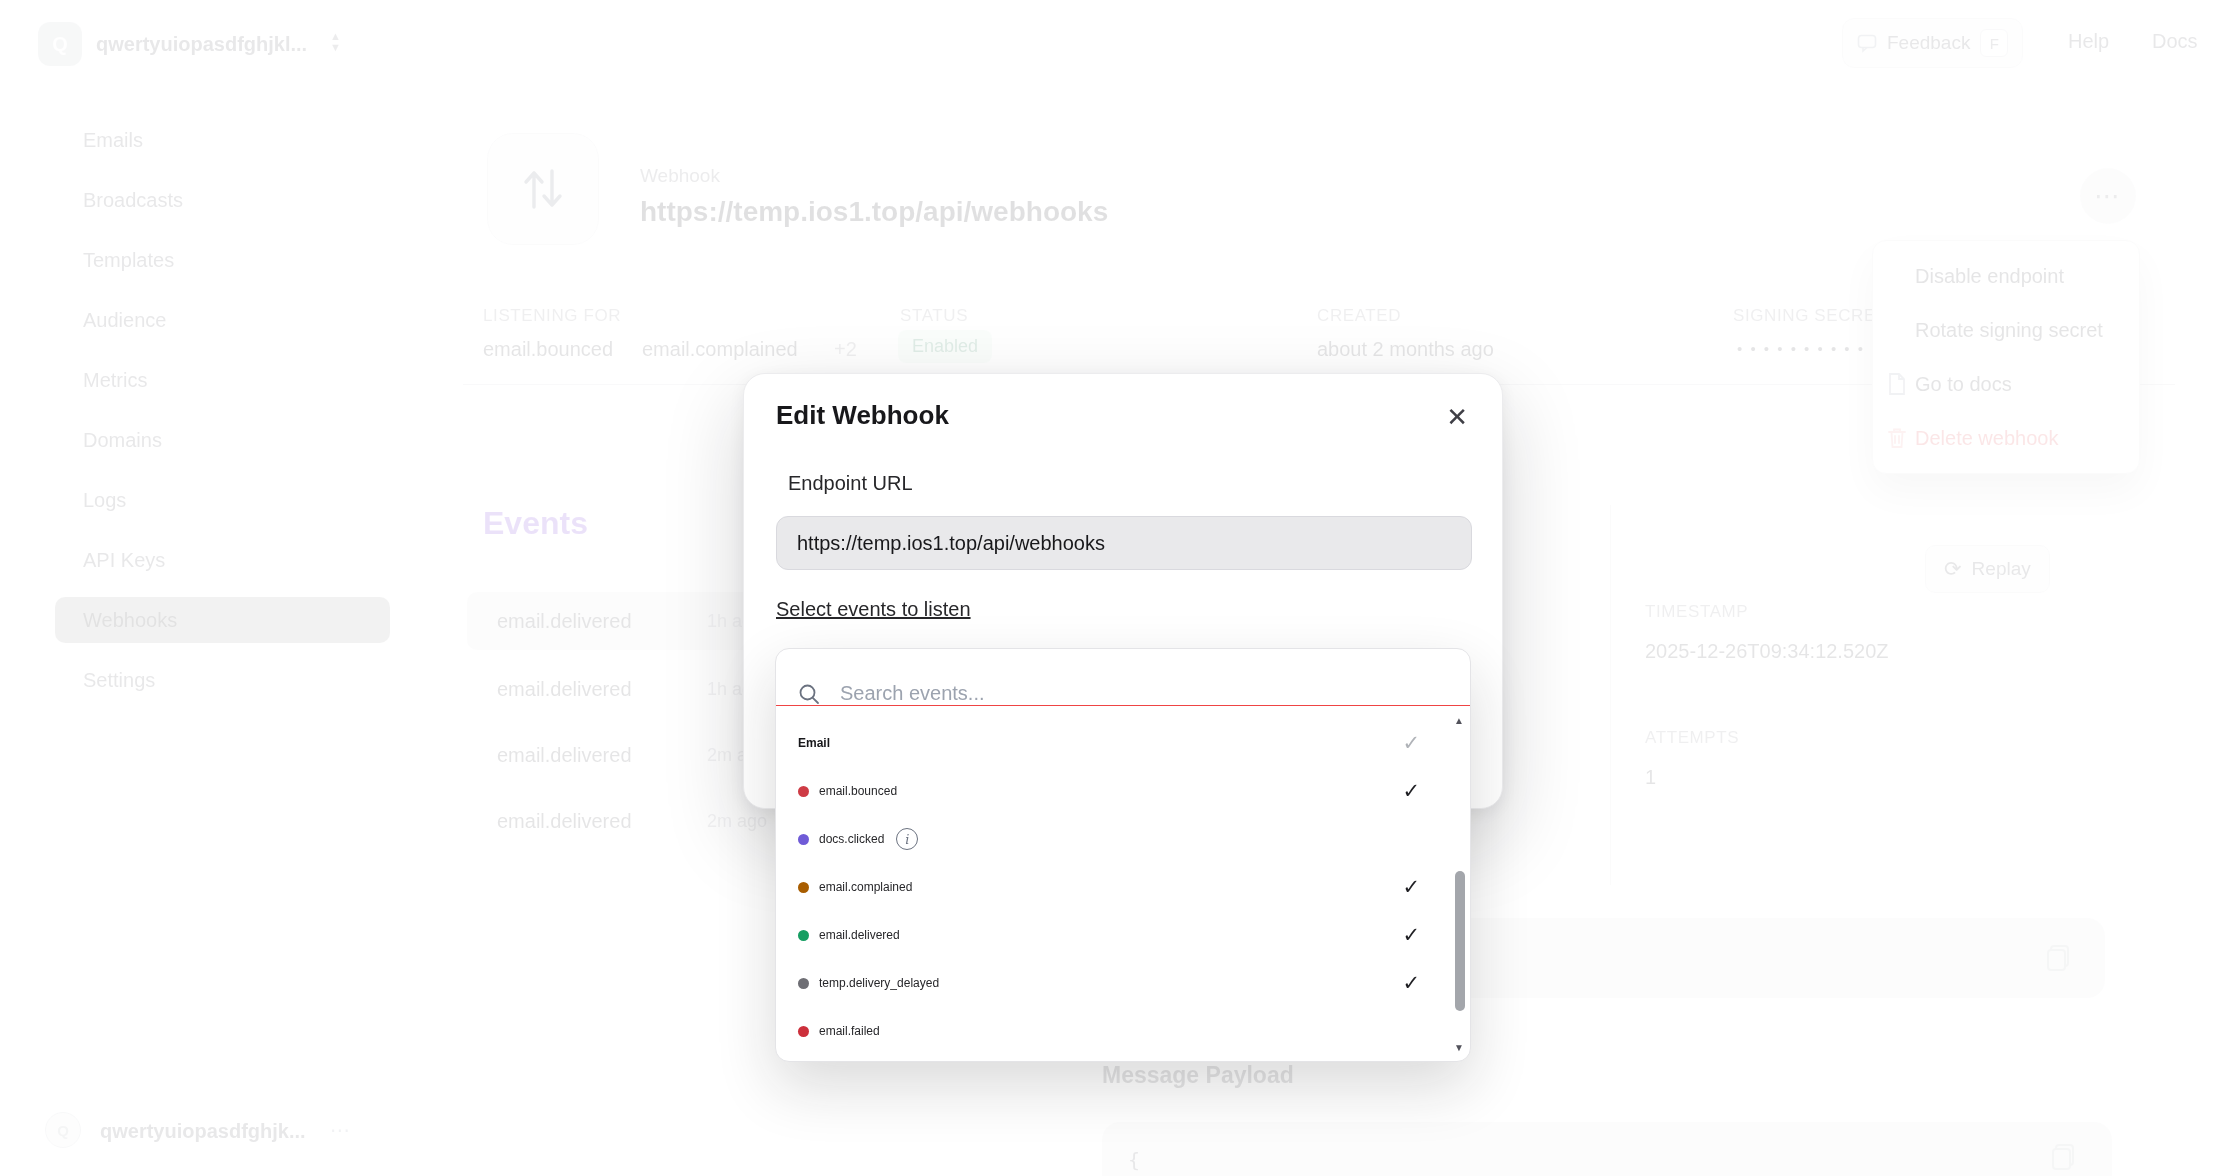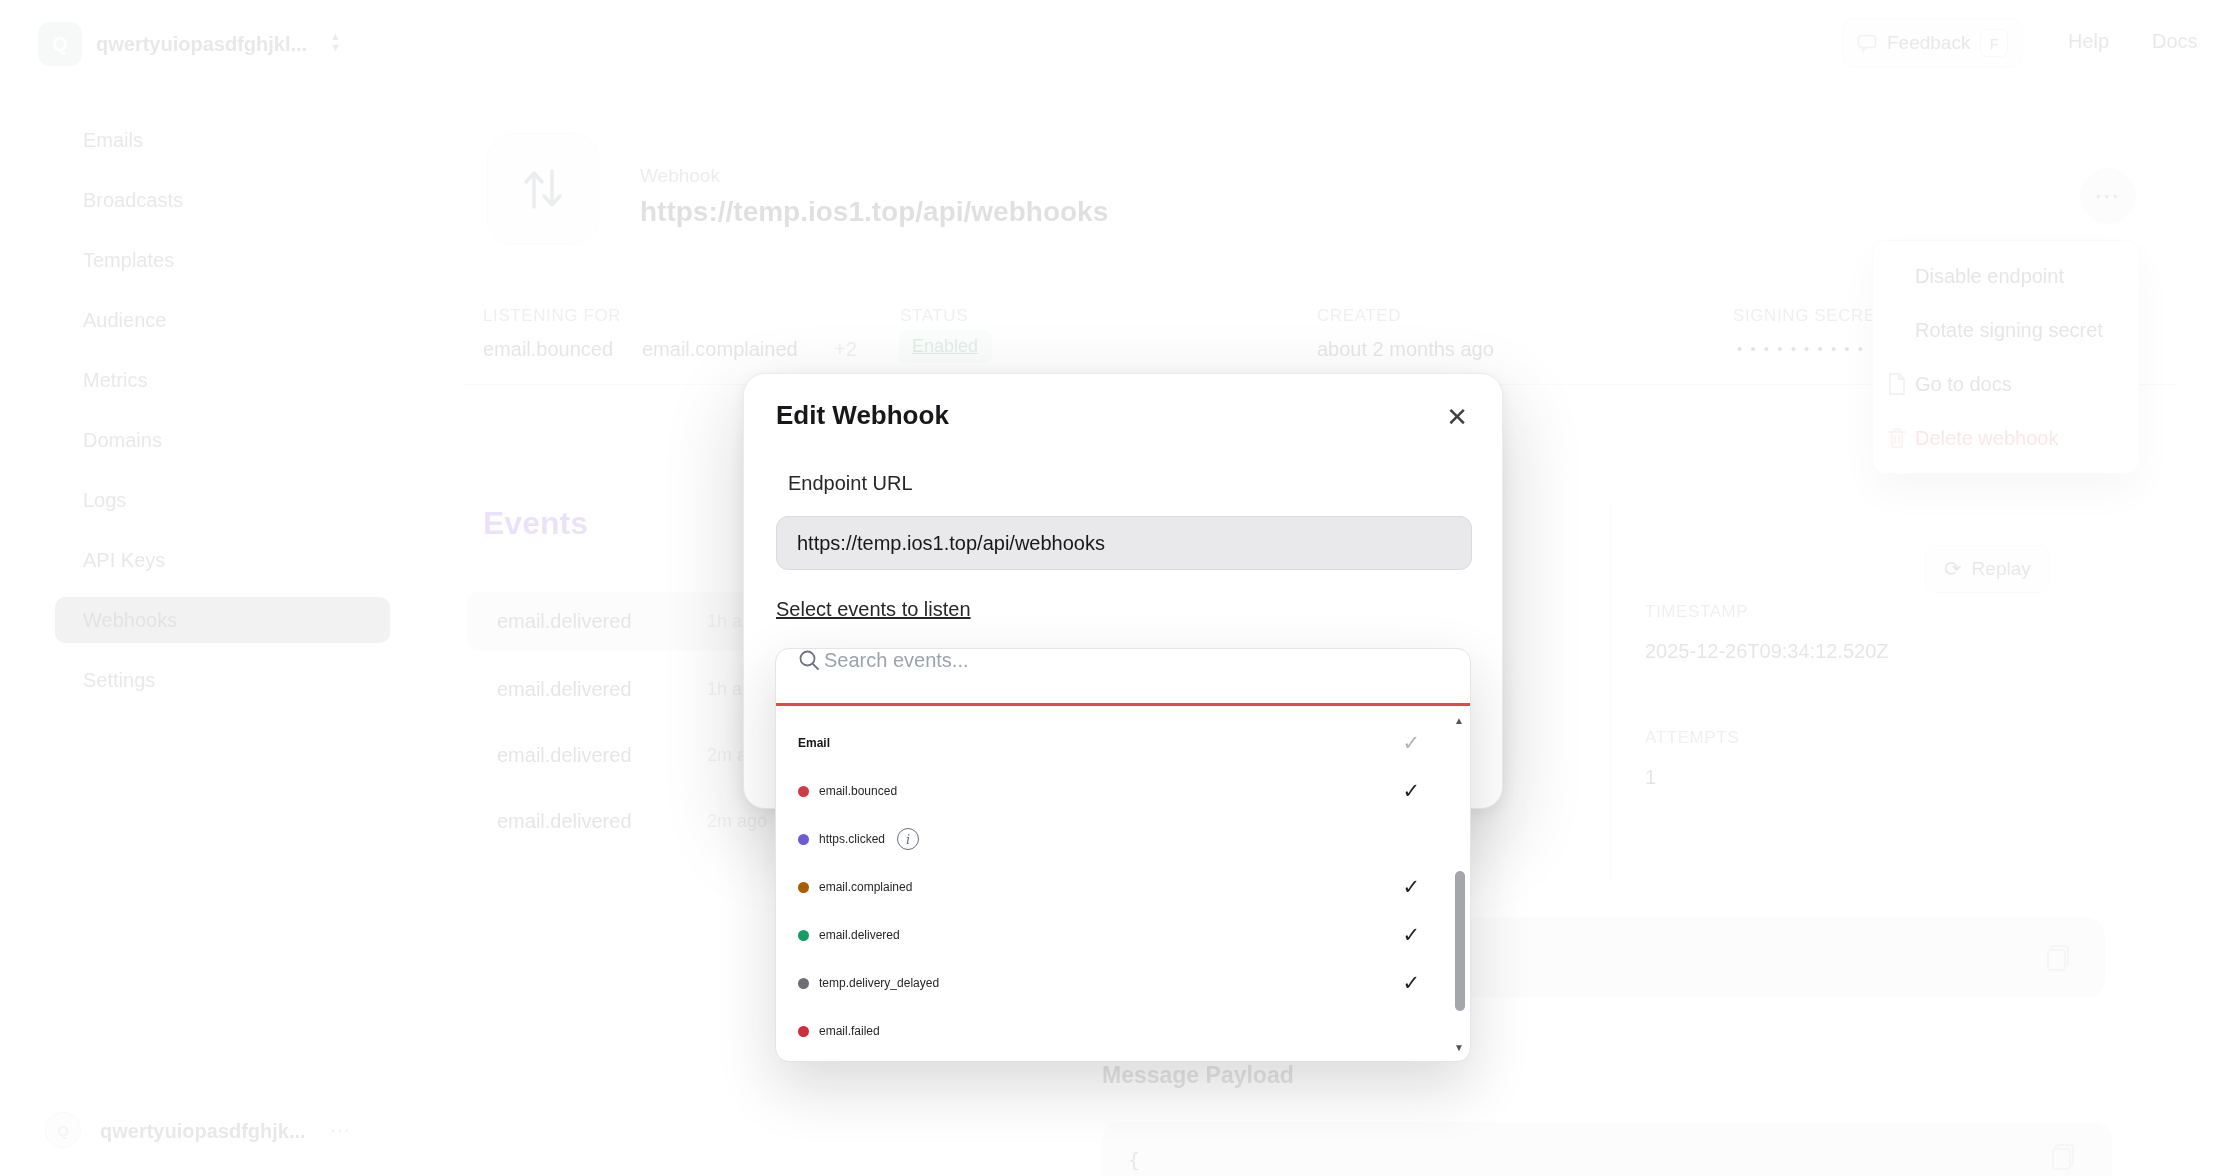--- a/index.html
+++ b/index.html
@@ -68,21 +68,21 @@
   .modal { left:743px; top:373px; width:760px; height:436px; background:#fff; border:1px solid #ececee;
            border-radius:22px; box-shadow:0 30px 80px rgba(24,24,27,0.18), 0 4px 16px rgba(24,24,27,0.06); }
   .modal-title { font-size:26px; font-weight:700; color:#18181b; }
   .modal-close { position:absolute; top:30px; right:34px; font-size:26px; color:#3f3f46; cursor:pointer; line-height:1; }
   .field-label { font-size:20px; color:#27272a; }
   .url-input { width:696px; height:54px; border-radius:12px; background:#e9e9eb; border:1px solid #d9d9de;
                font-size:20px; color:#18181b; padding:0 20px; font-family:inherit; outline:none; }
 
   .combo { left:775px; top:648px; width:696px; height:414px; background:#fff; border:1px solid #e4e4e7;
            border-radius:14px; box-shadow:0 24px 60px rgba(24,24,27,0.16); overflow:hidden; }
-  .combo-search { height:57px; display:flex; align-items:flex-start; gap:4px; padding:0 22px; border-bottom:3px solid #ef4444; }
+  .combo-search { height:57px; display:flex; align-items:flex-end; gap:20px; padding:0 22px; border-bottom:1px solid #ef4444; }
   .combo-search input { border:none; outline:none; flex:1; font-size:20px; color:#18181b; font-family:inherit; background:transparent; }
   .combo-search input::placeholder { color:#9ca3af; }
   .combo-list { position:relative; padding-top:13px; }
   .c-row { height:48px; display:flex; align-items:center; padding:0 58px 0 22px; position:relative; }
   .c-row .dot { width:11px; height:11px; border-radius:50%; margin-right:10px; flex:none; }
   .c-row .nm { font-size:12px; color:#27272a; }
   .c-row.group .nm { font-weight:700; color:#18181b; }
   .c-check { position:absolute; right:50px; font-size:21px; color:#1f1f23; }
   .c-row.group .c-check { color:#b0b3b8; }
   .info-ic { margin-left:12px; width:22px; height:22px; border:1.7px solid #6b7280; border-radius:50%;
@@ -138,21 +138,21 @@
     <div class="a kind-label" style="left:640px; top:165px;">Webhook</div>
     <div class="a wh-url" style="left:640px; top:196px;">https://temp.ios1.top/api/webhooks</div>
     <div class="a dots-btn" style="left:2080px; top:168px;">⋯</div>
 
     <div class="a overline" style="left:483px; top:306px;">LISTENING FOR</div>
     <div class="a meta-val" style="left:483px; top:338px;">email.bounced</div>
     <div class="a meta-val" style="left:642px; top:338px;">email.complained</div>
     <div class="a meta-val" style="left:834px; top:338px; color:#8b8b93;">+2</div>
 
     <div class="a overline" style="left:900px; top:306px;">STATUS</div>
-    <div class="a badge-green" style="left:898px; top:330px;text-decoration:underline;">Enabled</div>
+    <div class="a badge-green" style="left:898px; top:330px;">Enabled</div>
 
     <div class="a overline" style="left:1317px; top:306px;">CREATED</div>
     <div class="a meta-val" style="left:1317px; top:338px;">about 2 months ago</div>
 
     <div class="a overline" style="left:1733px; top:306px; width:150px; overflow:hidden; white-space:nowrap;">SIGNING SECRET</div>
     <div class="a" style="left:1737px; top:340px; font-size:15px; color:#3f3f46; letter-spacing:2px;">• • • • • • • • • •</div>
 
     <div class="a hdiv" style="left:463px; top:384px; width:1712px;"></div>
 
     <div class="a menu" style="left:1872px; top:240px;">
@@ -251,21 +251,21 @@
       </div>
 
       <div class="c-row">
         <span class="dot" style="background-color: rgb(206, 59, 69);"></span>
         <span class="nm">email.bounced</span>
         <span class="c-check">✓</span>
       </div>
 
       <div class="c-row">
         <span class="dot" style="background-color: rgb(111, 91, 215);"></span>
-        <span class="nm">https.clicked</span>
+        <span class="nm">docs.clicked</span>
         <span class="info-ic">i</span>
       </div>
 
       <div class="c-row">
         <span class="dot" style="background-color: rgb(168, 93, 0);"></span>
         <span class="nm">email.complained</span>
         <span class="c-check">✓</span>
       </div>
 
       <div class="c-row">

